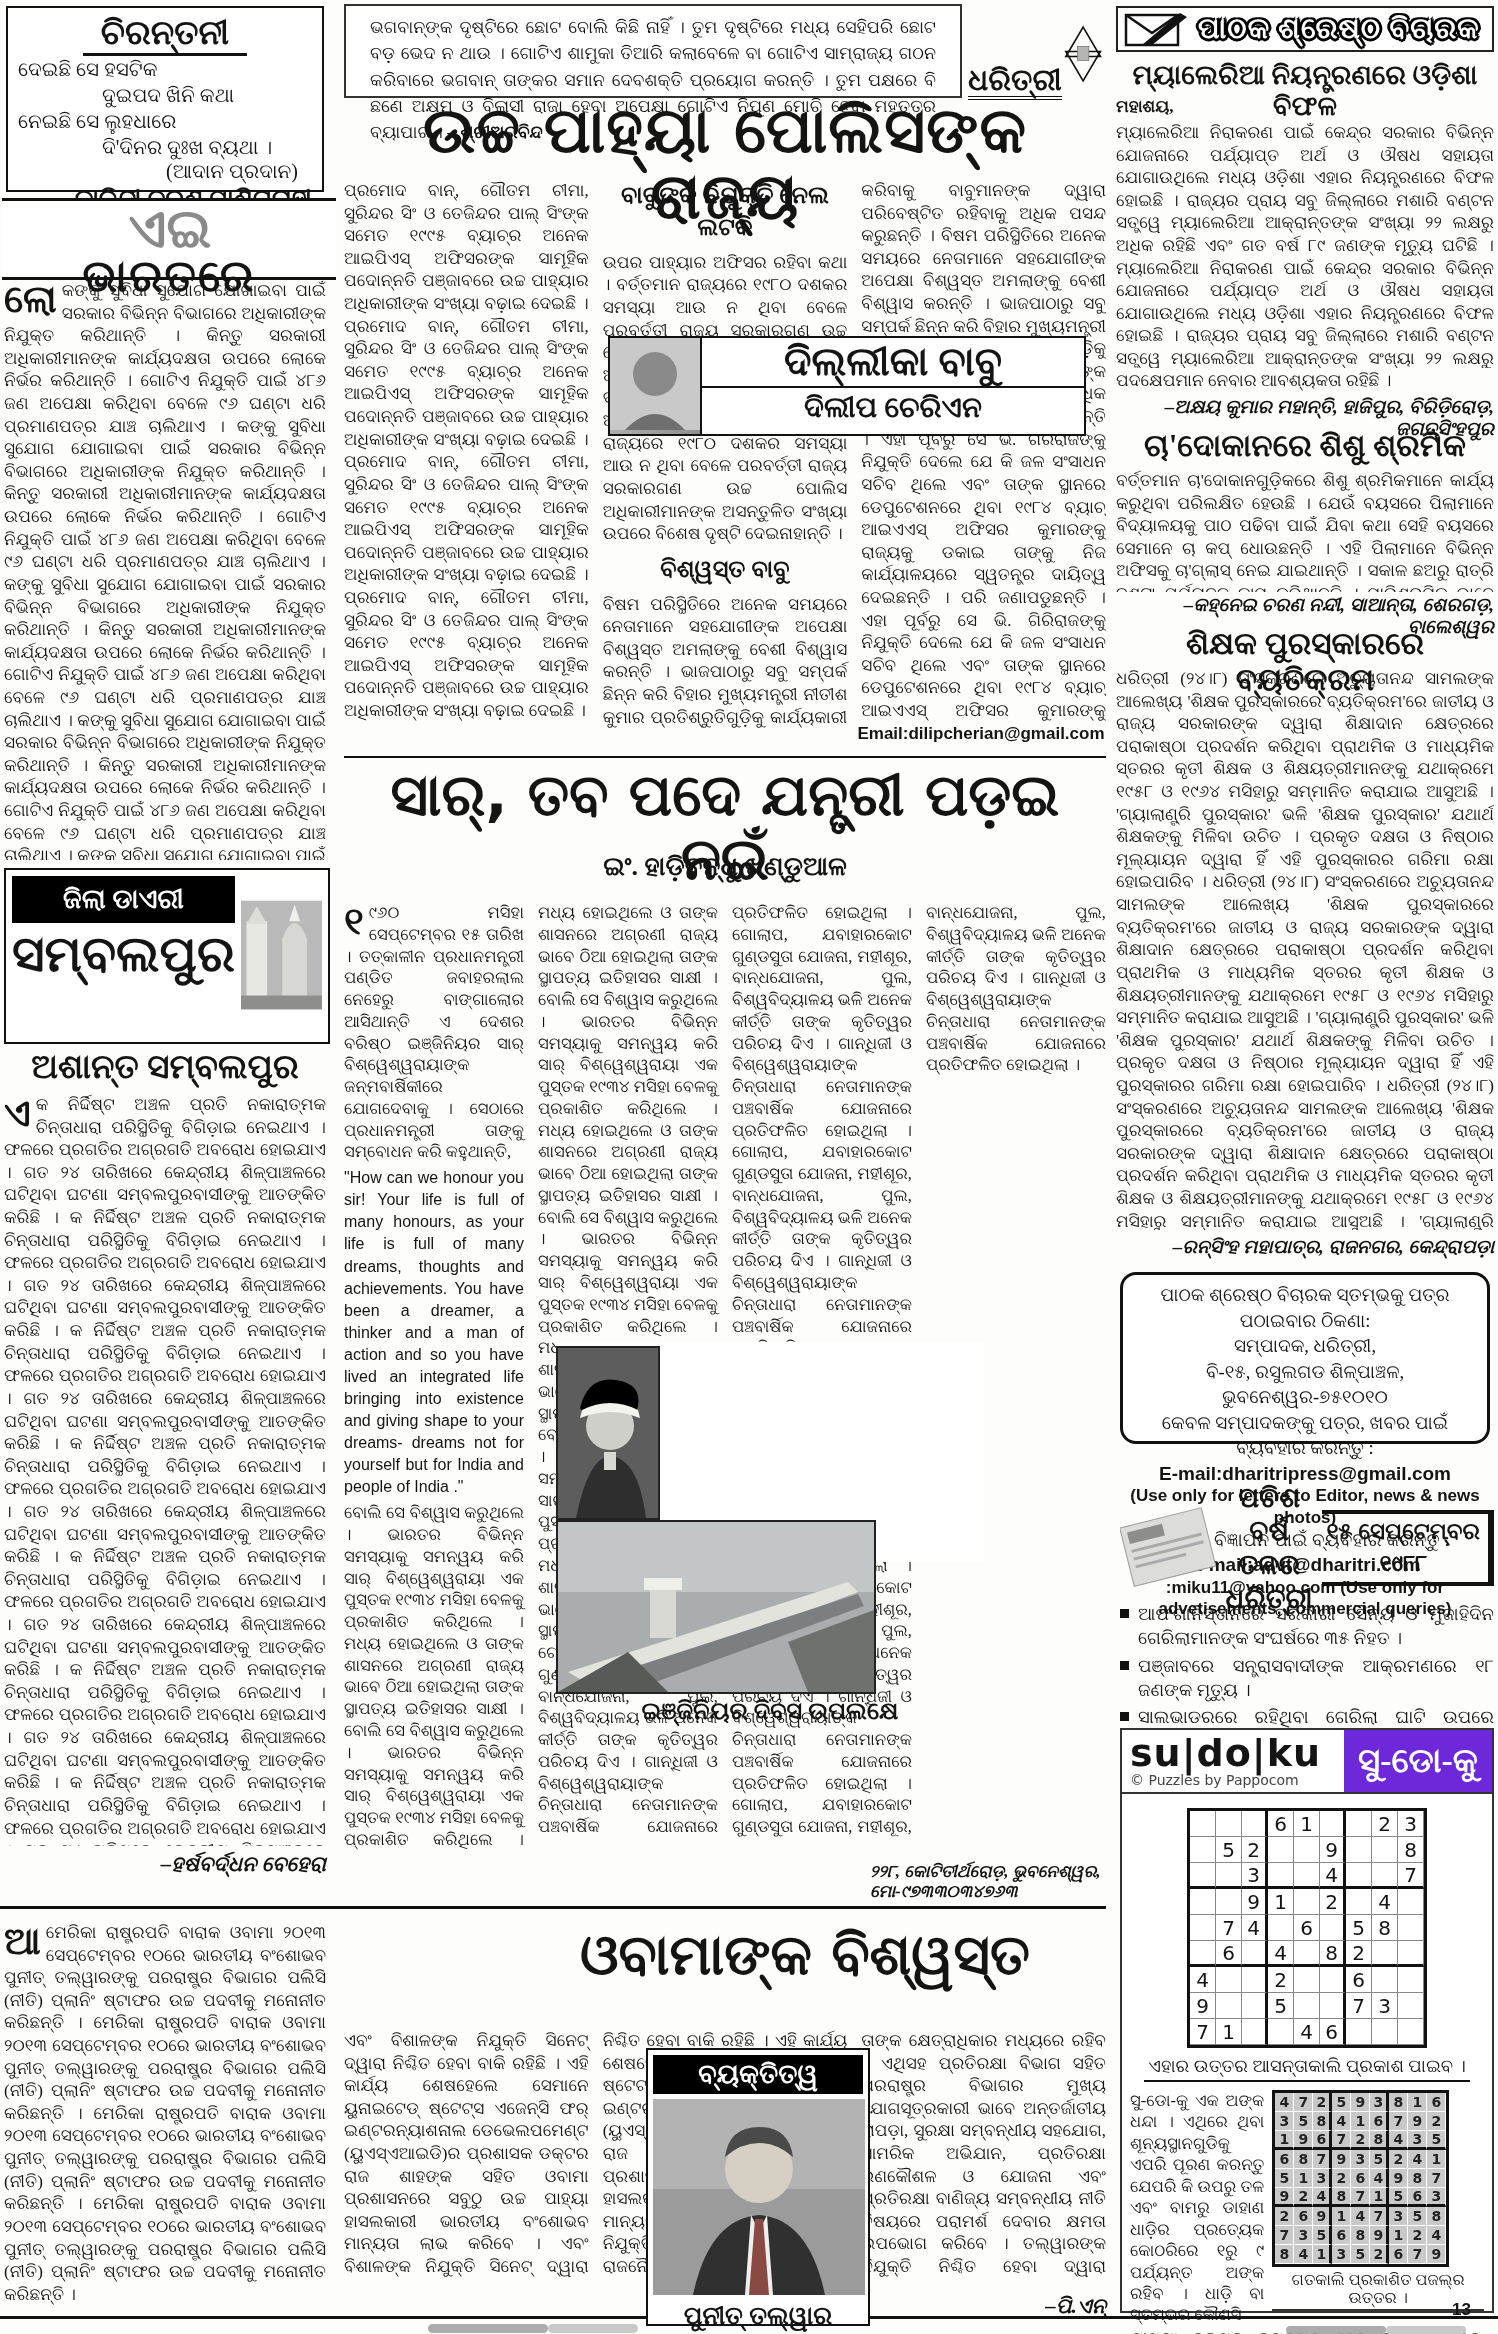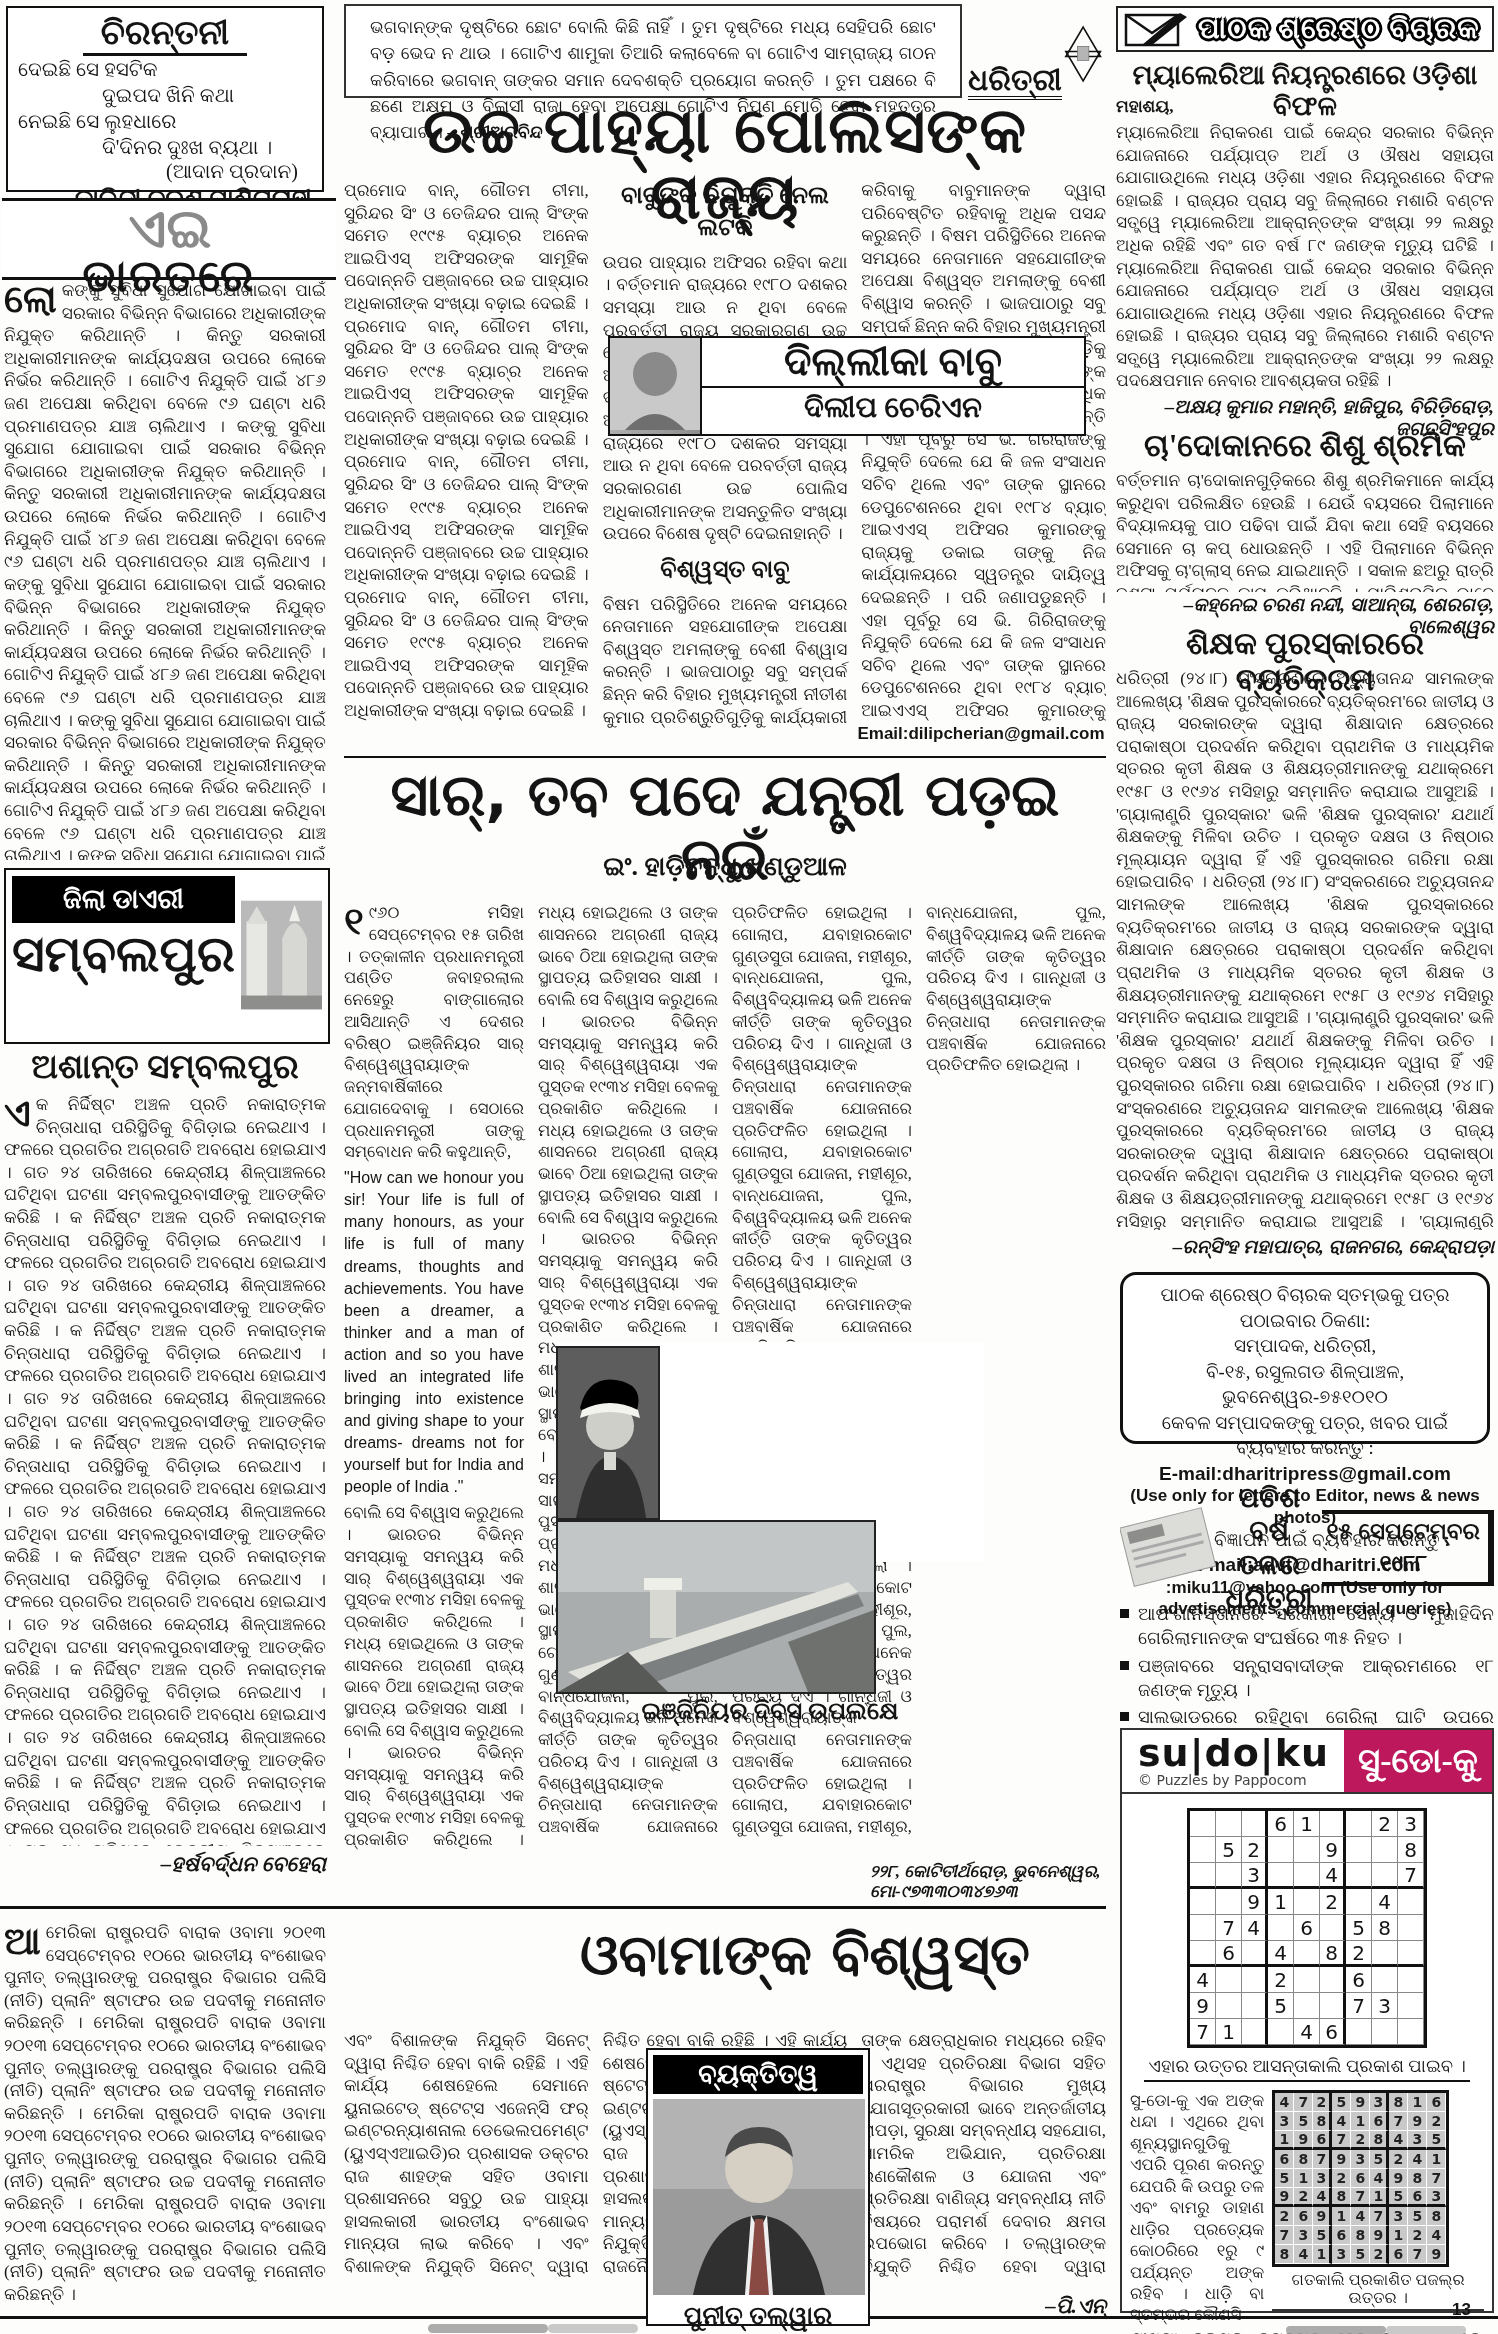--- a/index.html
+++ b/index.html
@@ -79,25 +79,25 @@
   .c-en{font-size:19px;font-weight:bold;font-family:"Liberation Sans",sans-serif;line-height:1.25;}
   .yrsbox{left:1120px;top:1500px;width:374px;height:96px;display:flex;align-items:center;}
   .yrs-t{font-size:28px;font-weight:bold;text-align:center;line-height:1.2;}
   .yrs-d{font-size:23px;font-weight:bold;text-align:center;line-height:1.4;border-right:6px solid #111;border-top:4px solid #111;border-bottom:4px solid #111;padding:2px 8px 2px 4px;}
   .bullets{left:1120px;top:1602px;width:374px;}
   .bullet{font-size:18px;line-height:1.35;text-align:justify;padding-left:18px;position:relative;margin-bottom:3px;}
   .bullet:before{content:"";position:absolute;left:0;top:7px;width:9px;height:9px;background:#111;}
 
   
   .sudo{left:1120px;top:1728px;width:374px;height:585px;border:2px solid #333;background:#fff;box-sizing:border-box;}
-  .sudo-hdr{display:flex;border-bottom:2px solid #333;padding-left:8px;}
+  .sudo-hdr{display:flex;border-bottom:2px solid #333;}
   .sudo-brand{flex:1;padding:4px 8px;}
   .sudo-brand .t{font-size:38px;font-weight:800;font-family:"DejaVu Sans",sans-serif;letter-spacing:1px;line-height:1;}
   .sudo-brand .c{font-size:14px;color:#444;font-family:"DejaVu Sans",sans-serif;}
-  .sudo-od{background:#be185d;color:#fff;font-size:34px;font-weight:bold;display:flex;align-items:center;padding:0 14px;}
+  .sudo-od{background:#6d28d9;color:#fff;font-size:34px;font-weight:bold;display:flex;align-items:center;padding:0 14px;}
   .sgrid{display:grid;grid-template-columns:repeat(9,26px);grid-auto-rows:26px;border:3px solid #111;width:fit-content;margin:14px auto 8px;}
   .sgrid .cell{border-right:1px solid #888;border-bottom:1px solid #888;display:flex;align-items:center;justify-content:center;font-family:"DejaVu Sans",sans-serif;font-size:20px;}
   .sgrid .cell.br3{border-right:3px solid #111;}
   .sgrid .cell.bb3{border-bottom:3px solid #111;}
   .sgrid2{display:grid;grid-template-columns:repeat(9,19px);grid-auto-rows:19px;border:3px solid #111;width:fit-content;}
   .sgrid2 .cell{background:#c9c9c9;border-right:1px solid #fff;border-bottom:1px solid #fff;display:flex;align-items:center;justify-content:center;font-family:"DejaVu Sans",sans-serif;font-size:14px;font-weight:bold;color:#222;}
   .sgrid2 .cell.br3{border-right:3px solid #111;}
   .sgrid2 .cell.bb3{border-bottom:3px solid #111;}
   .sudo-note{font-size:18px;text-align:center;border-bottom:2px solid #111;width:88%;margin:0 auto;padding-bottom:3px;}
   .sudo-low{display:flex;gap:8px;padding:8px 8px 0;}

